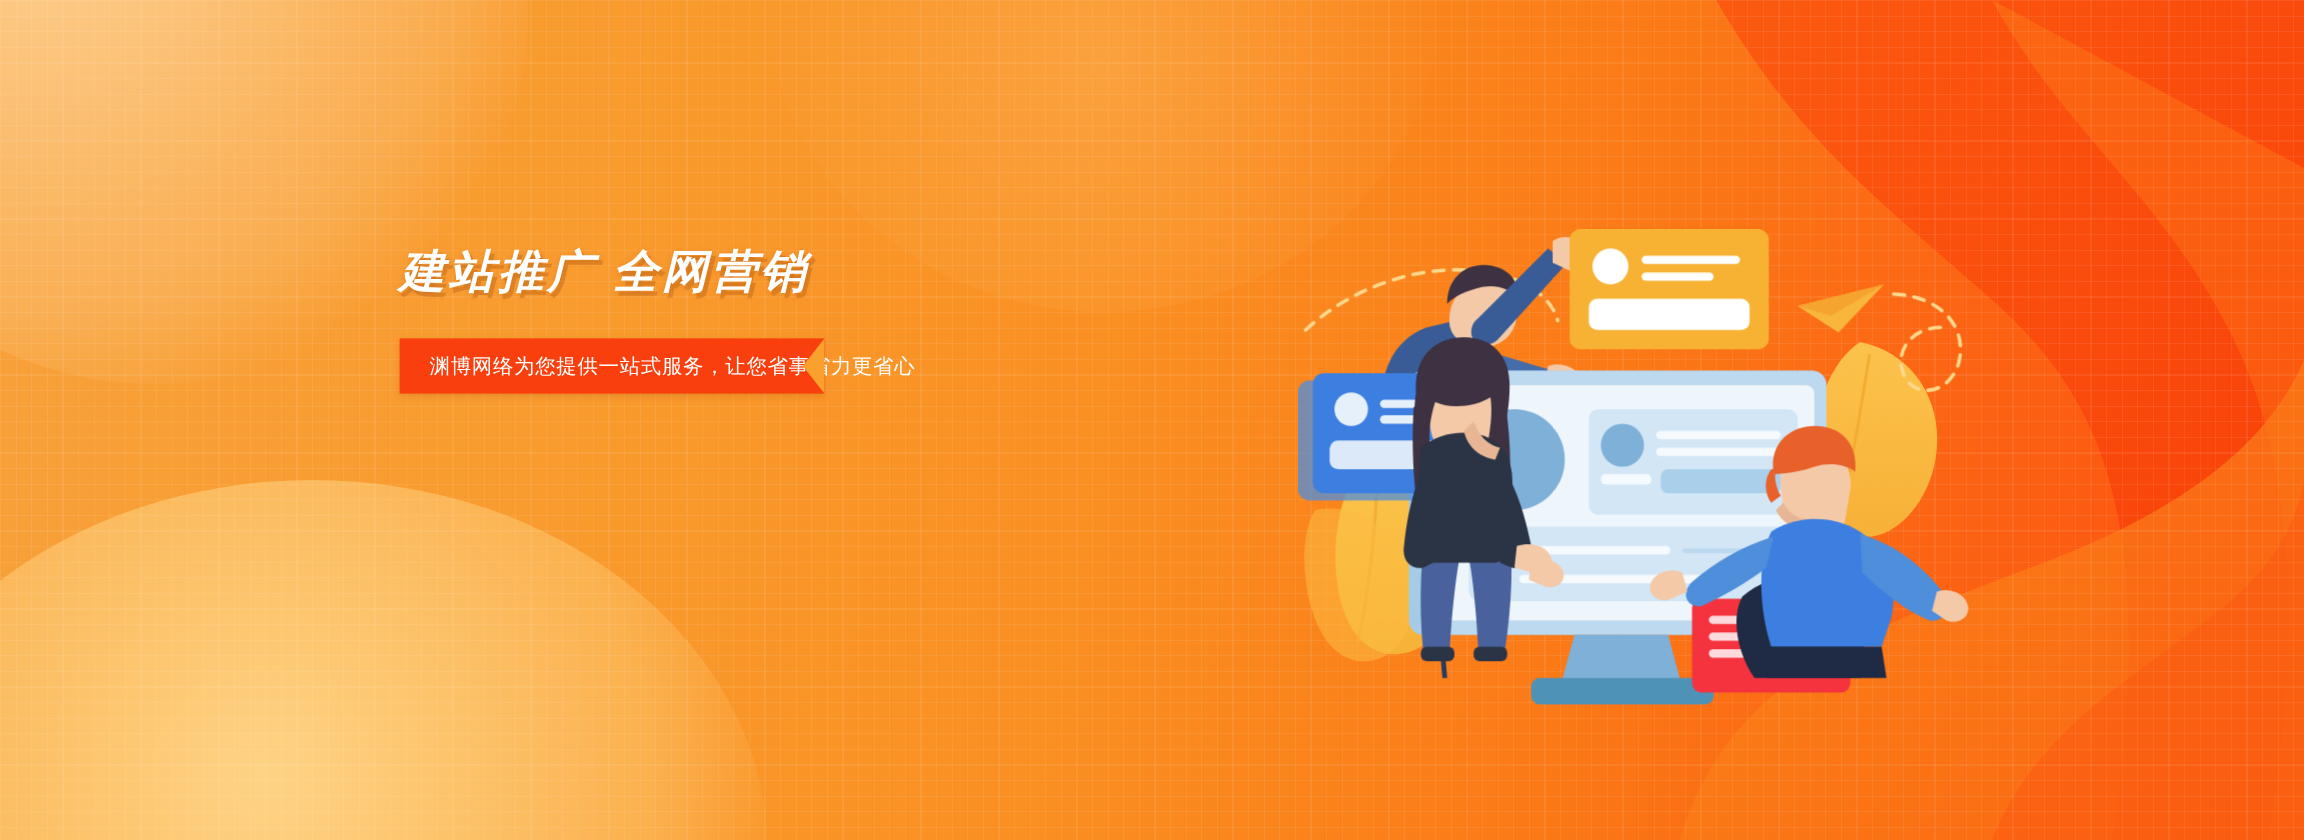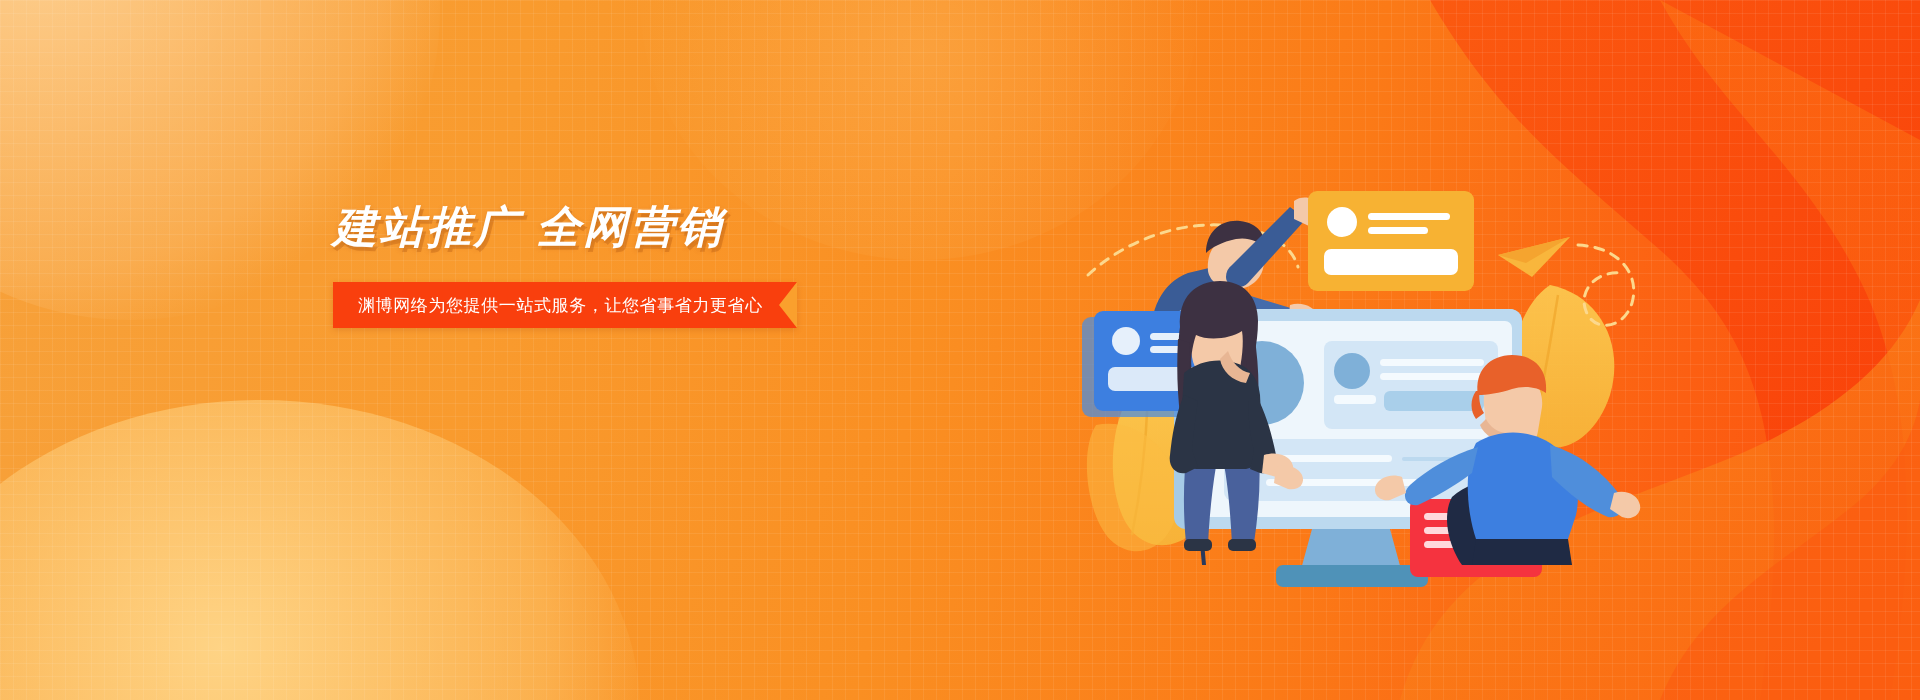--- a/index.html
+++ b/index.html
@@ -38,34 +38,34 @@
     background-image:
       repeating-linear-gradient(to right, rgba(255,255,255,.075) 0 1px, rgba(255,255,255,0) 1px 13px),
       repeating-linear-gradient(to bottom, rgba(255,255,255,.075) 0 1px, rgba(255,255,255,0) 1px 13px);
     pointer-events:none;
   }
 
   
   .copy{position:absolute;left:333px;top:196px;width:720px;}
   .headline{
     color:#ffffff;
-    font-size:44px;
+    font-size:38px;
     font-weight:bold;
     font-style:italic;
     letter-spacing:3px;
     line-height:62px;
     white-space:nowrap;
     text-shadow:3px 4px 0 rgba(176,86,14,.33), 0 2px 5px rgba(150,60,0,.22);
   }
 
   .ribbon{
     position:relative;
     margin-top:24px;
     height:46px;
-    width:464px;
+    width:354px;
     background:#f93f0d;
     display:flex;align-items:center;
     padding-left:25px;
     box-shadow:0 2px 6px rgba(150,50,0,.18);
   }
   .ribbon::after{
     content:"";
     position:absolute;right:0;top:0;
     border-top:23px solid transparent;
     border-bottom:23px solid transparent;

